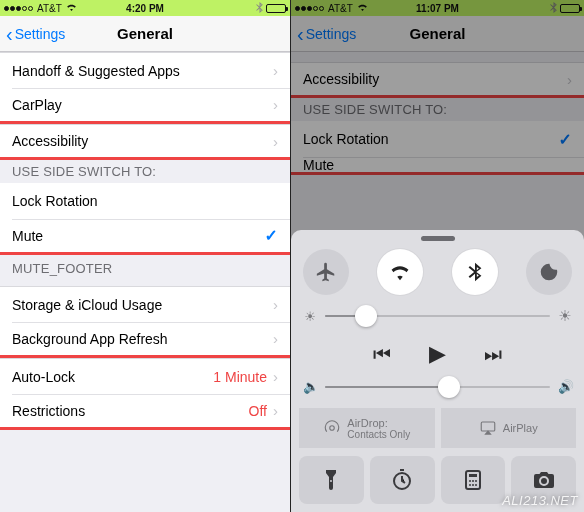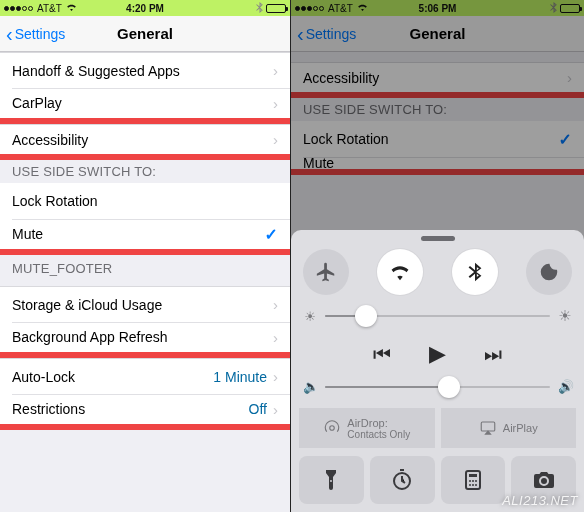--- a/index.html
+++ b/index.html
@@ -25,23 +25,23 @@
   .nav { height: 36px; background: #f7f7f7; border-bottom: 1px solid #c8c7cc; display: flex; align-items: center; position: relative; padding: 0 6px; }
   .nav .back { color: #007aff; font-size: 14px; display: flex; align-items: center; gap: 2px; }
   .nav .back .chev { font-size: 20px; font-weight: 300; line-height: 0; }
   .nav .title { position: absolute; left: 50%; transform: translateX(-50%); font-weight: 600; font-size: 15px; }
   
   .group { }
   .header { font-size: 13px; color: #6d6d72; padding: 4px 12px 4px; text-transform: uppercase; letter-spacing: 0.2px; }
   .cell { background: #fff; display: flex; align-items: center; height: 36px; padding: 0 12px; position: relative; }
   .cell + .cell::before { content:""; position:absolute; left:12px; right:0; top:0; height:1px; background:#e0e0e4; }
   .group .cell:first-of-type { border-top: 1px solid #d9d9dd; }
-  .group .cell:last-of-type { border-bottom: 6px solid #ef4444; }
+  .group .cell:last-of-type { border-bottom: 3px solid #ef4444; }
   .cell .label { font-size: 14px; color: #000; flex: 0 0 auto; }
-  .cell .val { margin-left: auto; color: #0369a1; font-size: 14px; margin-right: 6px; }
+  .cell .val { margin-left: auto; color: #ef4444; font-size: 14px; margin-right: 6px; }
   .cell .disc { margin-left: auto; color: #c7c7cc; font-size: 15px; }
   .cell .val + .disc { margin-left: 0; }
   .cell .check { margin-left: auto; color: #007aff; font-size: 16px; font-weight: 700; }
   
   .cc { position: absolute; left: 0; right: 0; bottom: 0; background: #dedee2; z-index: 10; border-top-left-radius: 10px; border-top-right-radius: 10px; padding: 6px 8px 8px; font-size: 12px; color: #555; }
   .cc .grab { width: 34px; height: 5px; border-radius: 3px; background: #6b6b70; margin: 0 auto 8px; }
   .togglerow { display: flex; justify-content: space-between; padding: 0 4px 10px; }
   .tg { width: 46px; height: 46px; border-radius: 50%; background: #cfcfd4; display: flex; align-items: center; justify-content: center; color: #5a5a5e; }
   .tg.on { background: #fff; color: #222; box-shadow: 0 0 0 1px rgba(0,0,0,0.04); }
   .tg svg, .tg span.ic { width: 22px; height: 22px; display:block; font-size: 20px; line-height:22px; text-align:center;}
@@ -162,21 +162,21 @@
           <span class="dot f"></span>
           <span class="dot"></span>
           <span class="dot"></span>
       </span>
       <span class="carrier">AT&amp;T</span>
       <span style="margin-left:4px;">
         <svg width="11" height="9" viewBox="0 0 20 16">
             <path fill="#111" d="M10 14.5l2.4-3c-1.3-1.2-3.5-1.2-4.8 0L10 14.5zM4 8.5c3.3-3.3 8.7-3.3 12 0l1.8-2.2C13.6 2.2 6.4 2.2 2.2 6.3L4 8.5z"></path>
           </svg>
       </span>
-      <span class="time">5:06 PM</span>
+      <span class="time">11:07 PM</span>
       <span class="r">
         <span class="bt">
           <svg width="7" height="11" viewBox="0 0 12 20">
               <path fill="#888" d="M6 0v8L1 4 0 5l5 5-5 5 1 1 5-4v8l6-5-5-5 5-5-6-5zm2 4l2 1-2 2V4zm0 12v-3l2 2-2 1z"></path>
             </svg>
         </span>
         <span class="batt"><span class="fill" style="width:85%"></span></span>
       </span>
     </div>
     <div class="nav">

